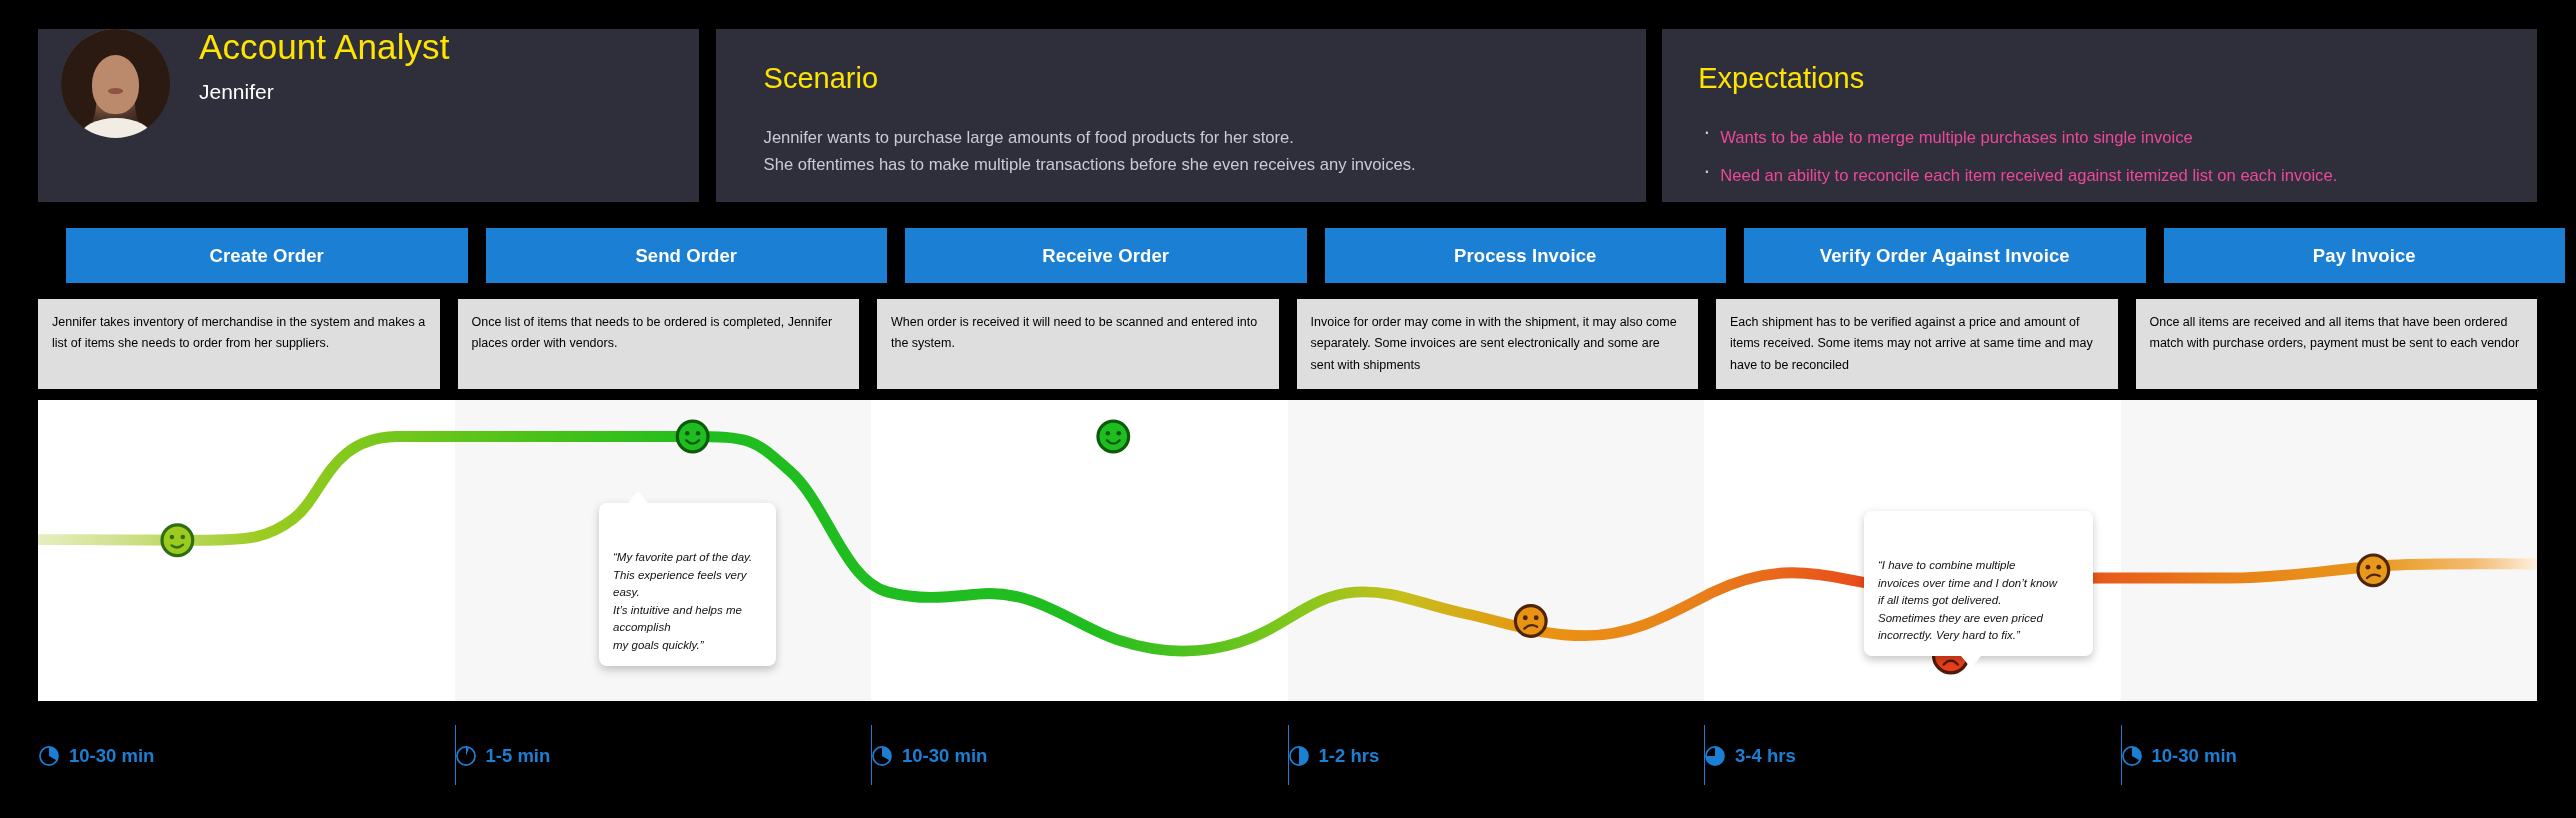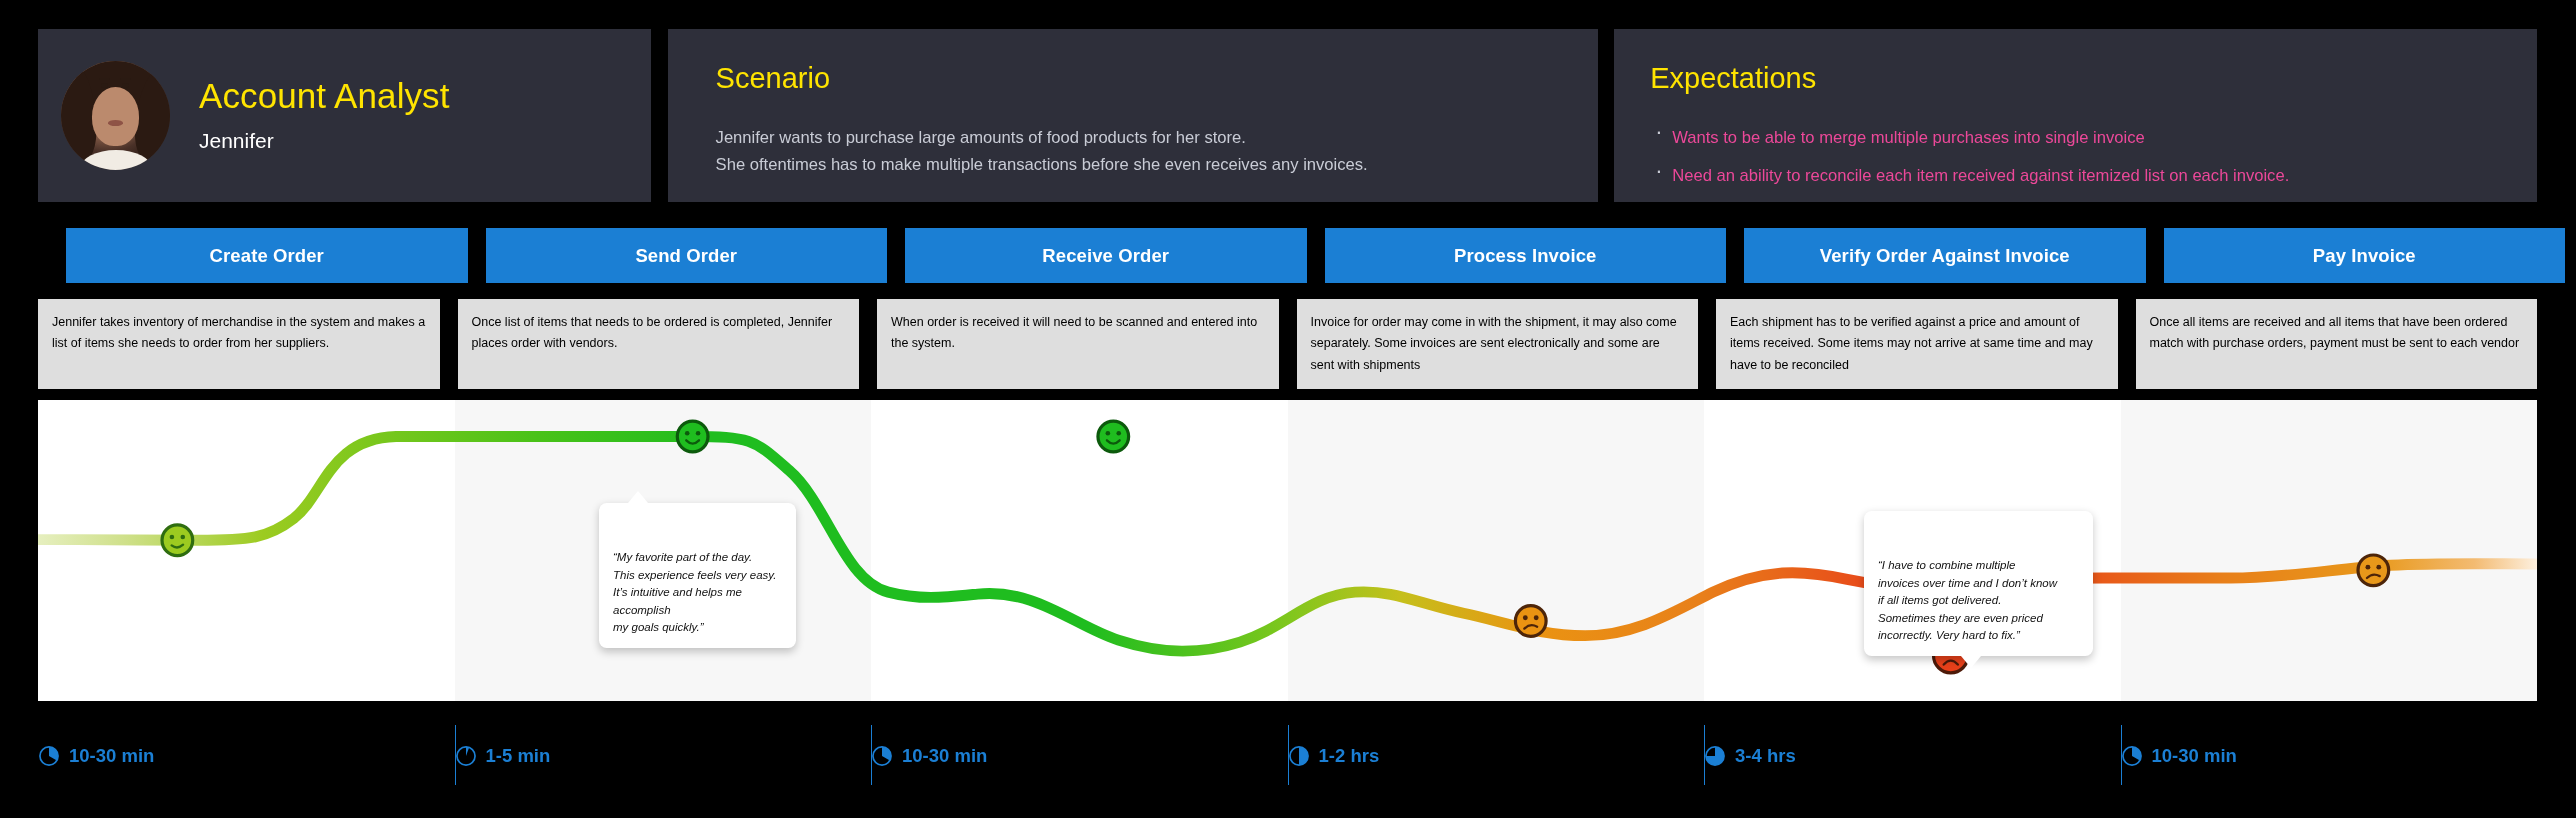--- a/index.html
+++ b/index.html
@@ -11,21 +11,21 @@
   }
   .page { position: relative; width: 2576px; height: 818px; background: #000; }
 
   
   .top-row {
     position: absolute; left: 38px; top: 29px;
     width: 2499px; height: 173px;
     display: flex; gap: 16.6px;
   }
   .panel { background: #2e2f3a; position: relative; }
-  .persona-panel { width: 613px; display: flex; align-items: center; padding-left: 23px; }
+  .persona-panel { width: 661px; display: flex; padding-left: 23px; }
   .avatar {
     width: 109px; height: 109px; border-radius: 50%;
     background: radial-gradient(circle at 42% 34%, #c99b7e 0%, #a9765a 30%, #4a3128 56%, #2a1a14 74%, #6c8794 100%);
     position: relative; overflow: hidden; flex: 0 0 auto;
     box-shadow: inset 0 0 0 0.6px rgba(255,255,255,.08);
   }
   .avatar .hair-l, .avatar .hair-r {
     position: absolute; top: 3.8px; width: 38px; height: 96px;
     background: #2b1a12; border-radius: 50% 40% 45% 45%;
   }
@@ -99,21 +99,21 @@
     position: absolute; background: #fff; border-radius: 7.7px;
     box-shadow: 0 3.2px 9px rgba(0,0,0,.22);
     padding: 11.5px 12.8px 11.5px 14px;
     font-style: italic; font-size: 11.5px; line-height: 1.52; color: #111;
     white-space: pre-line;
   }
   .callout .tail {
     position: absolute; width: 0; height: 0;
     border-left: 10.2px solid transparent; border-right: 10.2px solid transparent;
   }
-  .callout.c1 { left: 599px; top: 503px; width: 197px; }
+  .callout.c1 { left: 599px; top: 503px; width: 177px; }
   .callout.c1 .tail { top: -12px; left: 29px; border-bottom: 12.8px solid #fff; }
   .callout.c2 { left: 1854px; top: 511px; width: 229px; margin-left: 10px; }
   .callout.c2 .tail { bottom: -12px; left: 97px; border-top: 12.8px solid #fff; }
 
   
   .time-row {
     position: absolute; left: 38px; top: 713px; width: 2499px; height: 86px;
     display: grid; grid-template-columns: repeat(6, 1fr);
   }
   .time-cell {

